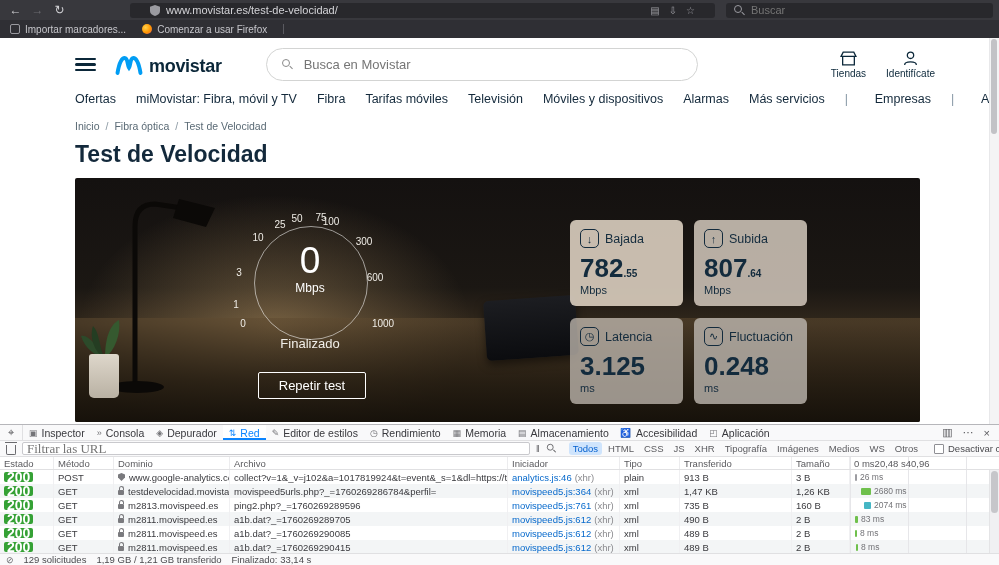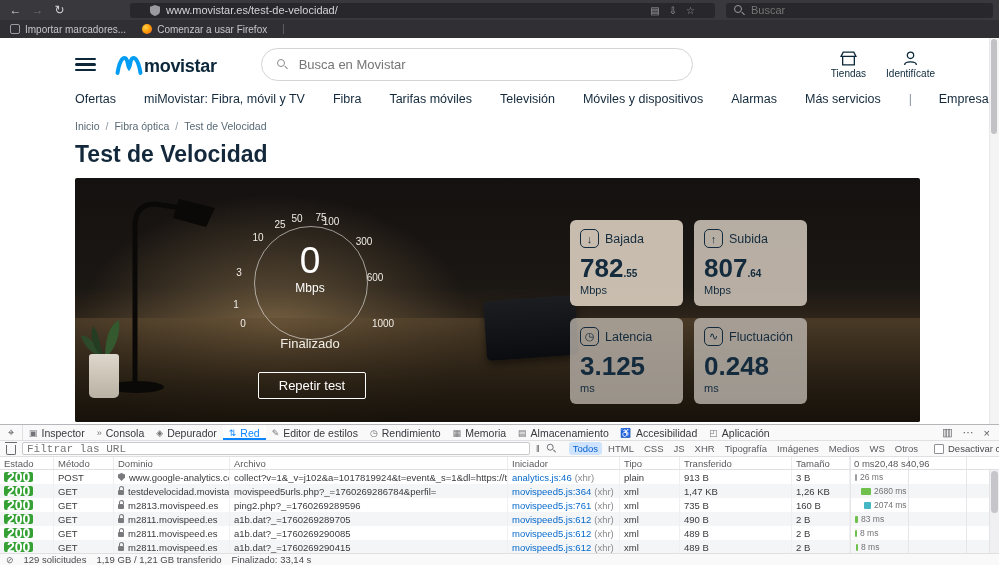--- a/index.html
+++ b/index.html
@@ -30,29 +30,29 @@
   .bm-sep{width:1px;height:10px;background:#5a5a60}
 
   
   .page{height:386px;position:relative;overflow:hidden;background:#fff}
   .page-scroll{position:absolute;right:0;top:0;width:9px;height:100%;background:#f4f4f5;border-left:1px solid #e8e8ea;z-index:30}
   .page-scroll .thumb{margin:1px;width:6px;height:95px;background:#c2c2c6;border-radius:4px}
 
   .site-header{display:flex;align-items:center;padding:10px 64px 4px 75px}
   .burger{width:21px;height:14px;display:flex;flex-direction:column;justify-content:space-between;cursor:pointer}
   .burger i{height:2.4px;background:#0b2739;border-radius:2px}
-  .logo{display:flex;align-items:flex-end;margin-left:18px;cursor:pointer}
+  .logo{display:flex;align-items:flex-end;gap:5px;margin-left:18px;cursor:pointer}
   .logo-text{font-size:18px;font-weight:bold;color:#0b2739;letter-spacing:-.3px;line-height:20px}
   .search-pill{margin-left:44px;width:400px;height:31px;border:1px solid #d3d4d3;border-radius:17px;display:flex;
     align-items:center;padding:0 15px;gap:9px;color:#8a8a8a}
   .search-pill input{flex:1;border:none;outline:none;background:none;font-size:13px;color:#757575;font-family:inherit}
   .header-actions{margin-left:auto;display:flex;gap:20px}
   .h-action{display:flex;flex-direction:column;align-items:center;gap:2px;font-size:10px;color:#0b2739;cursor:pointer}
 
-  .nav{list-style:none;display:flex;gap:28px;margin:7px 0 0;padding:0 0 0 75px;font-size:12.5px;color:#13293b}
+  .nav{list-style:none;display:flex;gap:20px;margin:7px 0 0;padding:0 0 0 75px;font-size:12.5px;color:#13293b}
   .nav li{cursor:pointer;white-space:nowrap}
   .nav li:nth-of-type(9),.nav li:nth-of-type(10){padding-left:30px;position:relative}
   .nav li:nth-of-type(9)::before,.nav li:nth-of-type(10)::before{content:"|";position:absolute;left:0;color:#8899a6}
 
   .breadcrumb{list-style:none;display:flex;gap:6px;margin:14px 0 0;padding:0 0 0 75px;font-size:10.5px;color:#5a6a75}
   .breadcrumb li{cursor:pointer}
   .breadcrumb li:not(:last-child)::after{content:"/";margin-left:6px;color:#8a98a2}
 
   .page-title{margin:9px 0 0;padding-left:75px;font-size:23px;color:#13293b;font-weight:bold}
 
@@ -119,21 +119,21 @@
   .dt-right{margin-left:auto;display:flex;align-items:center;gap:10px;padding:0 9px;color:#5a5a5e;font-size:11px}
   .dt-right span{cursor:pointer}
 
   .dt-filterbar{height:16px;background:#f9f9fa;border-bottom:1px solid #e0e0e2;display:flex;align-items:center;
     padding:0 6px;gap:6px;box-sizing:border-box}
   .trash{position:relative;width:8px;height:9px;border:1px solid #6a6a6e;border-top:none;border-radius:0 0 2px 2px;
     display:inline-block;flex:0 0 auto;cursor:pointer;margin-top:2px}
   .trash::before{content:"";position:absolute;top:-3px;left:-2px;right:-2px;height:1.4px;background:#6a6a6e}
   .dt-filterinput{width:498px;height:11px;border:1px solid #c9c9cd;border-radius:2px;background:#fff;display:flex;
     align-items:center;padding:0 4px;flex:0 0 auto}
-  .dt-filterinput input{flex:1;border:none;outline:none;background:none;font-size:11px;color:#737377;font-family:Liberation Mono, monospace;padding:0}
+  .dt-filterinput input{flex:1;border:none;outline:none;background:none;font-size:13px;color:#737377;font-family:Liberation Serif, serif;padding:0}
   .pause{color:#5a5a5e;font-size:9px;cursor:pointer}
   .mag.dark{color:#5a5a5e;transform:scale(.85)}
   .dt-typefilters{display:flex;gap:2px;margin-left:6px}
   .dt-typefilters button{border:none;background:none;font-size:9.5px;color:#5a5a5e;padding:1px 4px;border-radius:3px;
     font-family:inherit;cursor:pointer;white-space:nowrap}
   .dt-typefilters button:nth-of-type(1){background:#cfe4fc;color:#0561cf}
   .dt-cache{display:flex;align-items:center;gap:4px;font-size:9.5px;color:#4a4a4e;margin-left:6px;cursor:pointer;white-space:nowrap}
   .cb{width:8px;height:8px;border:1px solid #8f8f94;background:#fff;border-radius:1px;flex:0 0 auto}
 
   .dt-header{height:13px;border-bottom:1px solid #e0e0e2;display:grid;grid-template-columns:var(--cols);

